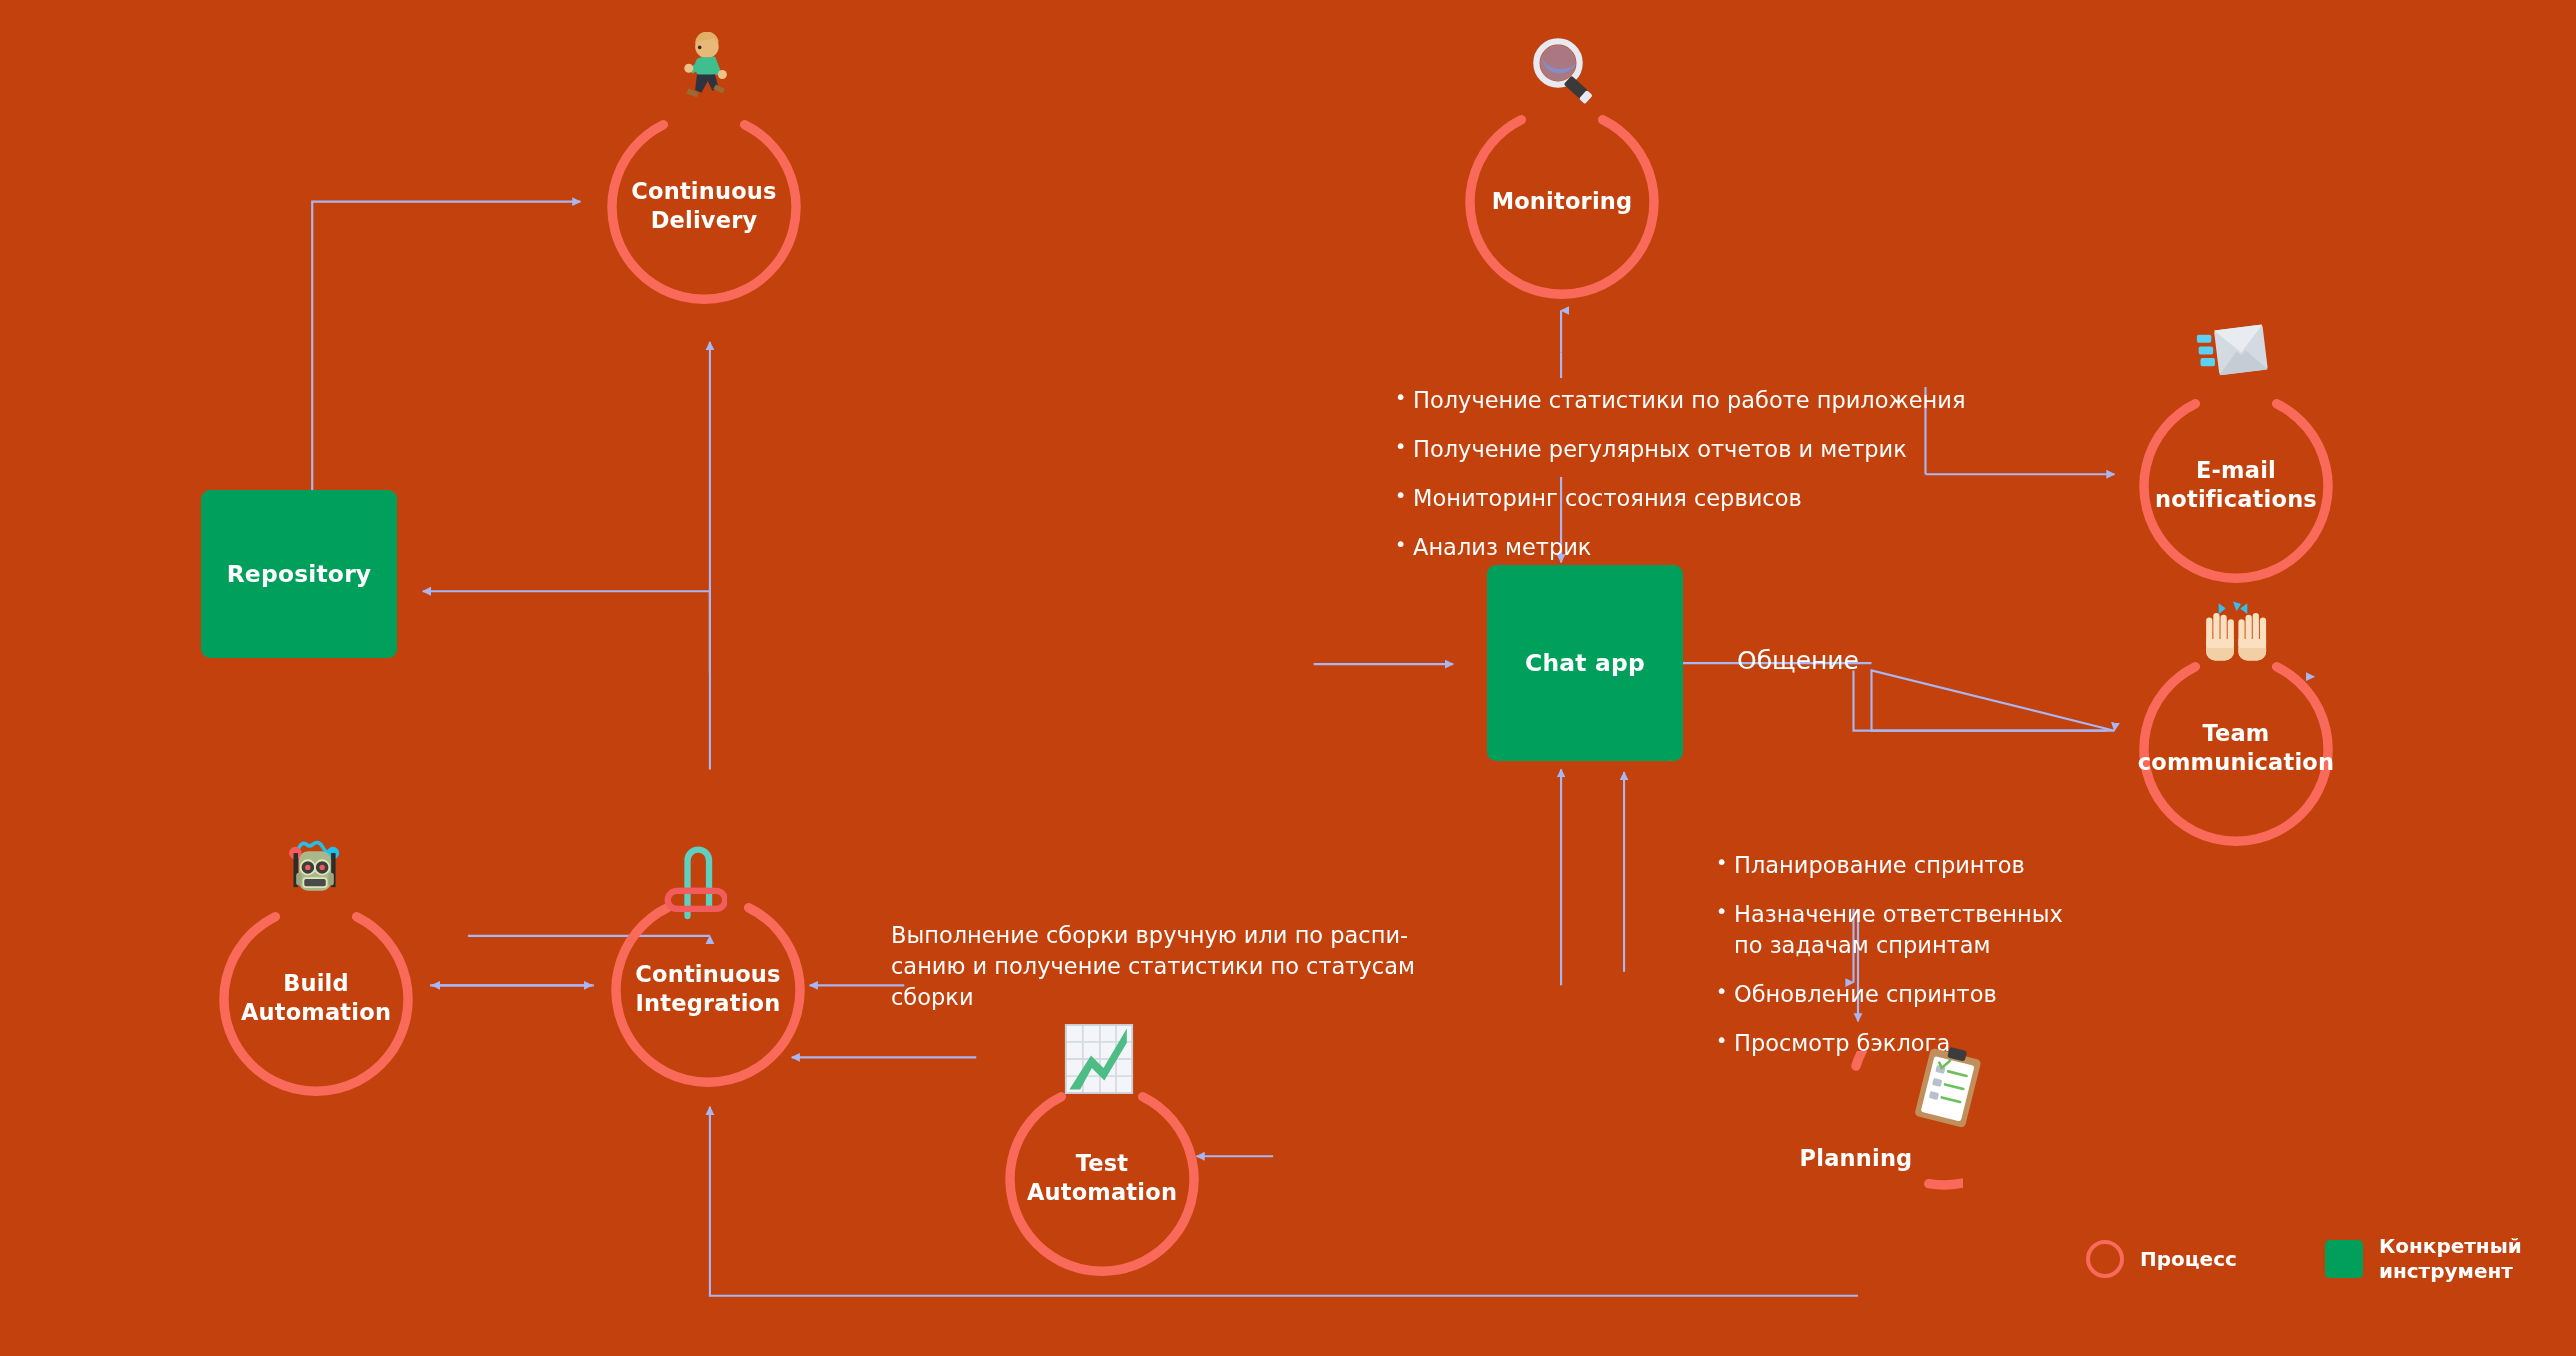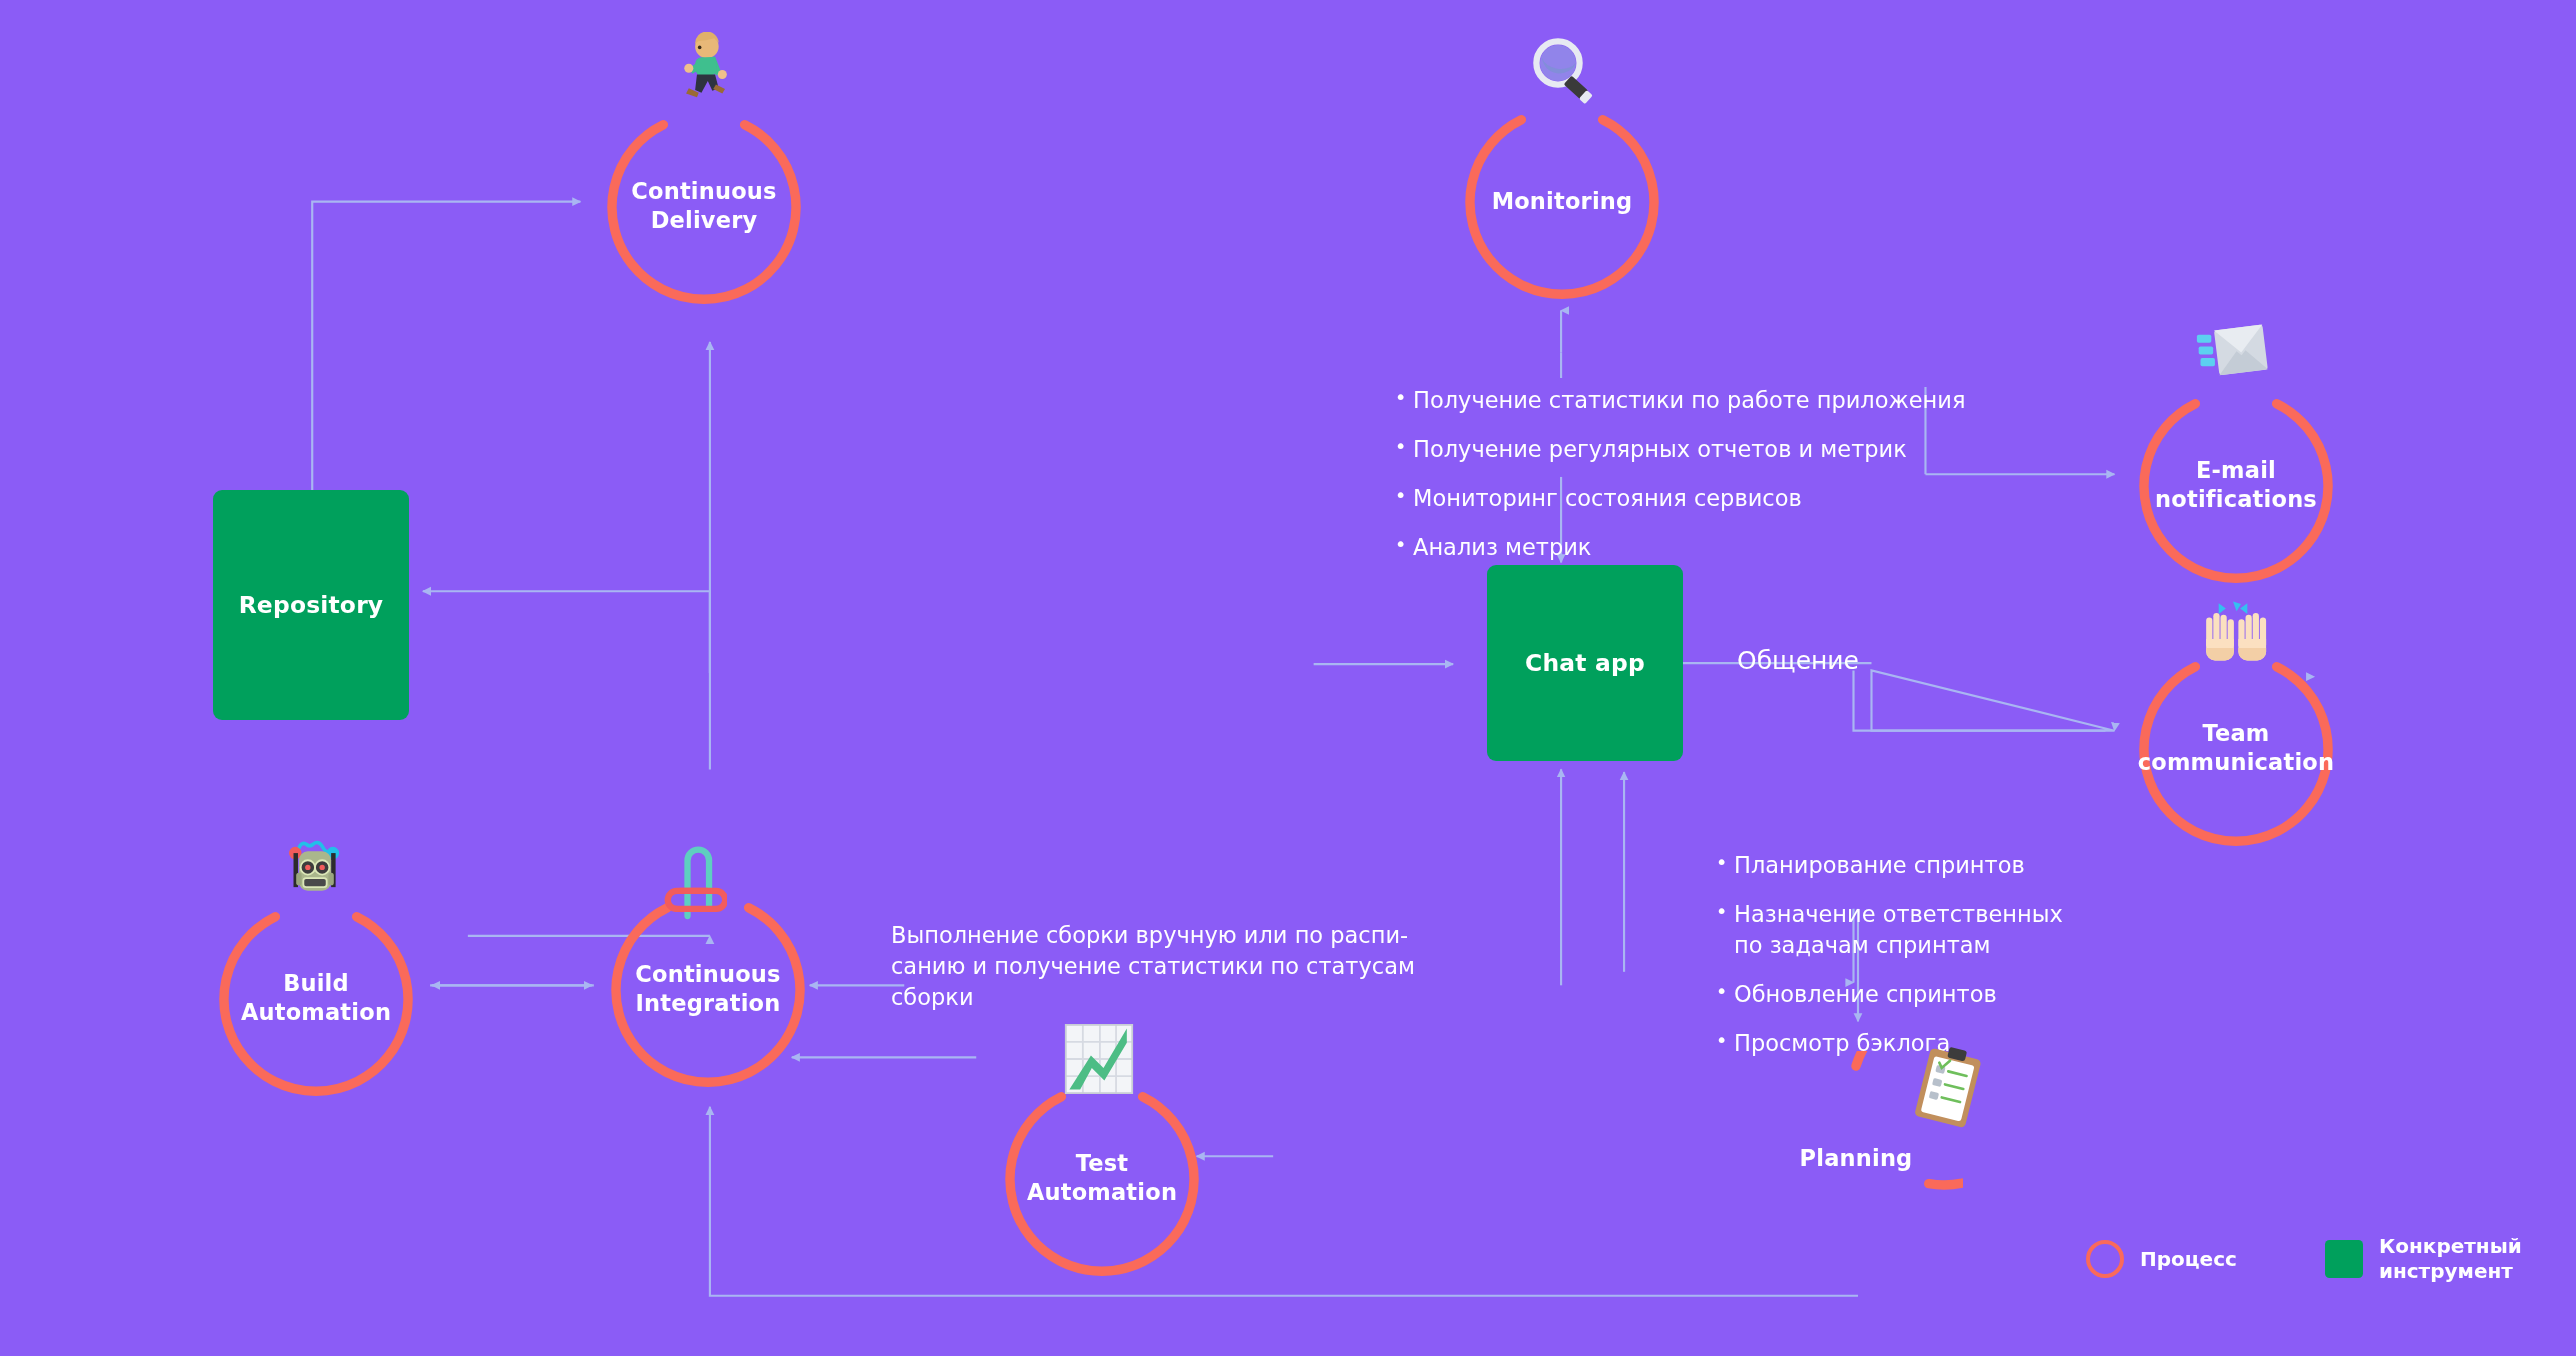--- a/index.html
+++ b/index.html
@@ -3,21 +3,21 @@
 <meta charset="utf-8">
 <style>
   html,body{margin:0;padding:0;background:#3d5ae8;}
   body{
     font-family:"DejaVu Sans","Liberation Sans",sans-serif;
     -webkit-font-smoothing:antialiased;
   }
   #stage{
     position:relative;
     width:2576px;height:1357px;
-    background:#8b5cf6;
+    background:#c2410c;
     overflow:hidden;
   }
   #wires{position:absolute;left:0;top:0;width:2576px;height:1357px;}
 
   
   .node-circle{
     position:absolute;
     border-radius:50%;
     display:flex;align-items:center;justify-content:center;
     text-align:center;
@@ -308,21 +308,21 @@
       </g>
       <g stroke="#6fbf5c" stroke-width="3" fill="none" stroke-linecap="round">
         <path d="M41,29 H62"></path>
         <path d="M41,44 H62"></path>
         <path d="M41,59 H62"></path>
         <path d="M29,22 l4,5 7,-10"></path>
       </g>
     </g>
   </svg>
 
-  <div class="node-box" style="left:213px;top:490px;width:196px;height:230px;">
+  <div class="node-box" style="left:201px;top:490px;width:196px;height:168px;">
     <span>Repository</span>
   </div>
 
   <div class="node-box" style="left:1463px;top:565px;width:196px;height:196px;margin-left:24px;">
     <span>Chat app</span>
   </div>
 
 
   <div class="txt tight" style="left:1393px;top:367px;width:576px;">
     <ul>

